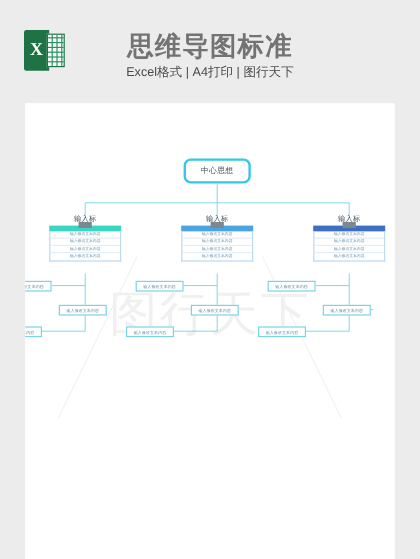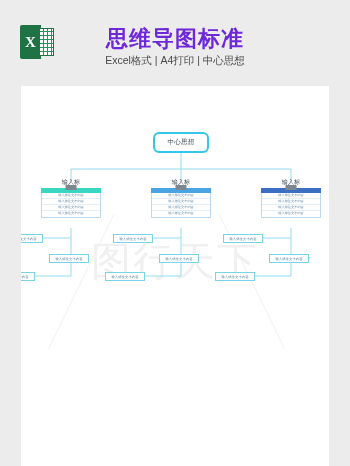--- a/index.html
+++ b/index.html
@@ -32,21 +32,21 @@
     background:#ffffff;
     border:1px solid #1f7244;
     box-sizing:border-box;
   }
   .xls-icon .grid i{
     position:absolute;background:#25955b;display:block;
   }
   .page-title{
     position:absolute;left:0;top:26px;width:350px;
     text-align:center;
-    color:#6d28d9;
+    color:#737373;
     font-size:22px;font-weight:bold;letter-spacing:1px;
     line-height:26px;
   }
   .page-sub{
     position:absolute;left:0;top:53px;width:350px;
     text-align:center;
     color:#4a4a4a;
     font-size:10.5px;
     line-height:14px;
   }
@@ -145,21 +145,21 @@
       <i style="left:0;top:14px;width:13px;height:1.2px;"></i>
       <i style="left:0;top:18px;width:13px;height:1.2px;"></i>
       <i style="left:0;top:22px;width:13px;height:1.2px;"></i>
       <i style="left:3px;top:0;width:1.2px;height:26px;"></i>
       <i style="left:7px;top:0;width:1.2px;height:26px;"></i>
       <i style="left:11px;top:0;width:1.2px;height:26px;"></i>
     </div>
   </div>
 
   <div class="page-title">思维导图标准</div>
-  <div class="page-sub">Excel格式 | A4打印 | 中心思想</div>
+  <div class="page-sub">Excel格式 | A4打印 | 图行天下</div>
 </div>
 
 <div class="canvas">
 
   <div class="watermark">图行天下</div>
   <div class="wm-slash" style="left:60px;top:120px;width:1px;height:150px;transform:rotate(26deg);"></div>
   <div class="wm-slash" style="left:230px;top:120px;width:1px;height:150px;transform:rotate(-26deg);"></div>
 
   <div class="map">
 

